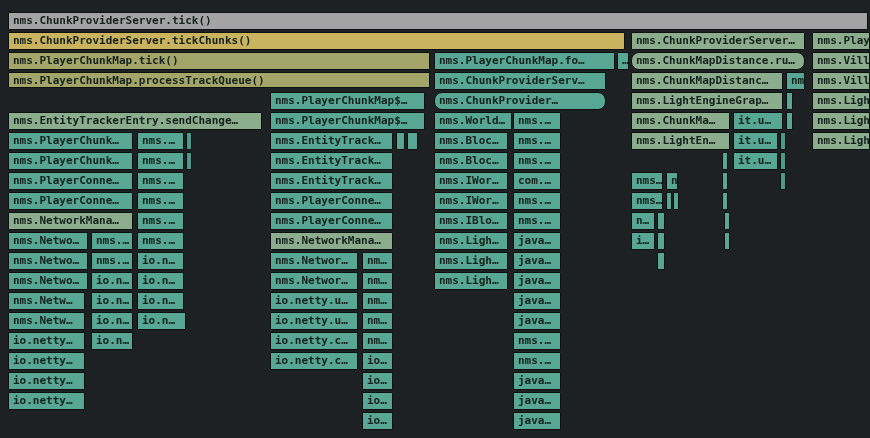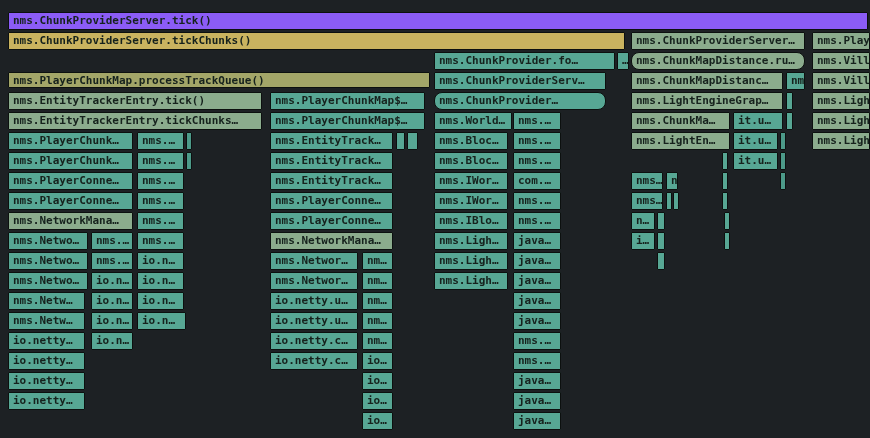--- a/index.html
+++ b/index.html
@@ -10,51 +10,51 @@
   }
   .bar{
     position:absolute;box-sizing:border-box;
     border:1px solid #0c100f;
     font-size:11px;font-weight:bold;color:#16221d;
     line-height:16px;padding:0 0 0 4px;
     white-space:nowrap;overflow:hidden;
     border-radius:1px;
     cursor:pointer;
   }
-  .c-orange{background:#8b5cf6;}
+  .c-orange{background:#a3a3a3;}
   .c-khaki {background:#c9b35f;}
   .c-olive {background:#a3a668;}
   .c-sage  {background:#8bac8d;}
   .c-teal  {background:#57a794;}
   .c-teal2 {background:#4c9a89;}
 </style>
 </head>
 <body>
 
 <div id="stage" style="background: rgb(29, 33, 36);">
     <div class="bar c-orange" style="left: 8px; top: 12px; width: 860px; height: 18px;">nms.ChunkProviderServer.tick()</div>
     <div class="bar c-khaki" style="left: 8px; top: 32px; width: 617px; height: 18px;">nms.ChunkProviderServer.tickChunks()</div>
     <div class="bar c-sage" style="left: 631px; top: 32px; width: 174px; height: 18px;">nms.ChunkProviderServer…</div>
     <div class="bar c-sage" style="left: 812px; top: 32px; width: 58px; height: 18px;">nms.Play</div>
-    <div class="bar c-teal" style="left: 434px; top: 52px; width: 181px; height: 18px;">nms.ChunkProvider.fo…</div>
+    <div class="bar c-olive" style="left: 8px; top: 52px; width: 422px; height: 18px;">nms.PlayerChunkMap.tick()</div>
+    <div class="bar c-teal" style="left: 434px; top: 52px; width: 181px; height: 18px;">nms.PlayerChunkMap.fo…</div>
     <div class="bar c-teal" style="left: 617px; top: 52px; width: 12px; height: 18px;">…</div>
     <div class="bar c-sage" style="left: 631px; top: 52px; width: 174px; height: 18px; border-radius: 8px;">nms.ChunkMapDistance.ru…</div>
     <div class="bar c-sage" style="left: 812px; top: 52px; width: 58px; height: 18px;">nms.Vill</div>
     <div class="bar c-olive" style="left: 8px; top: 72px; width: 422px; height: 16px;">nms.PlayerChunkMap.processTrackQueue()</div>
     <div class="bar c-teal" style="left: 434px; top: 72px; width: 172px; height: 18px;">nms.ChunkProviderServ…</div>
     <div class="bar c-sage" style="left: 631px; top: 72px; width: 152px; height: 18px;">nms.ChunkMapDistanc…</div>
     <div class="bar c-teal" style="left: 786px; top: 72px; width: 19px; height: 18px;">nm…</div>
     <div class="bar c-sage" style="left: 812px; top: 72px; width: 58px; height: 18px;">nms.Vill</div>
-    <div class="bar c-sage" style="left: 8px; top: 92px; width: 254px; height: 18px;">nms.EntityTrackerEntry.tick()</div>
     <div class="bar c-teal" style="left: 270px; top: 92px; width: 155px; height: 18px;">nms.PlayerChunkMap$…</div>
     <div class="bar c-teal" style="left: 434px; top: 92px; width: 172px; height: 18px; border-radius: 8px;">nms.ChunkProvider…</div>
     <div class="bar c-sage" style="left: 631px; top: 92px; width: 152px; height: 18px;">nms.LightEngineGrap…</div>
     <div class="bar c-teal" style="left: 786px; top: 92px; width: 7px; height: 18px;"></div>
     <div class="bar c-sage" style="left: 812px; top: 92px; width: 58px; height: 18px;">nms.Ligh</div>
-    <div class="bar c-sage" style="left: 8px; top: 112px; width: 254px; height: 18px;">nms.EntityTrackerEntry.tickChunks…</div>
+    <div class="bar c-sage" style="left: 8px; top: 112px; width: 254px; height: 18px;">nms.EntityTrackerEntry.sendChange…</div>
     <div class="bar c-teal" style="left: 270px; top: 112px; width: 155px; height: 18px;">nms.PlayerChunkMap$…</div>
     <div class="bar c-teal" style="left: 434px; top: 112px; width: 78px; height: 18px;">nms.World…</div>
     <div class="bar c-teal" style="left: 513px; top: 112px; width: 48px; height: 18px;">nms.…</div>
     <div class="bar c-sage" style="left: 631px; top: 112px; width: 99px; height: 18px;">nms.ChunkMa…</div>
     <div class="bar c-teal" style="left: 733px; top: 112px; width: 50px; height: 18px;">it.u…</div>
     <div class="bar c-teal" style="left: 786px; top: 112px; width: 7px; height: 18px;"></div>
     <div class="bar c-sage" style="left: 812px; top: 112px; width: 58px; height: 18px;">nms.Ligh</div>
     <div class="bar c-teal" style="left: 8px; top: 132px; width: 125px; height: 18px;">nms.PlayerChunk…</div>
     <div class="bar c-teal" style="left: 137px; top: 132px; width: 47px; height: 18px;">nms.…</div>
     <div class="bar c-teal2" style="left: 186px; top: 132px; width: 5px; height: 18px;"></div>

